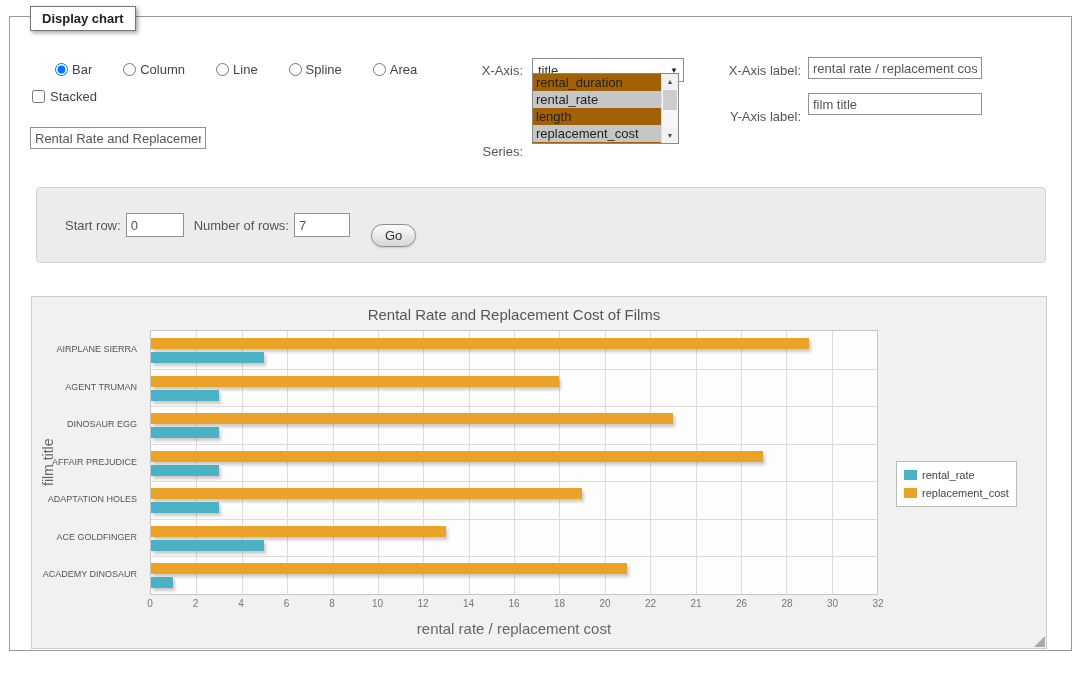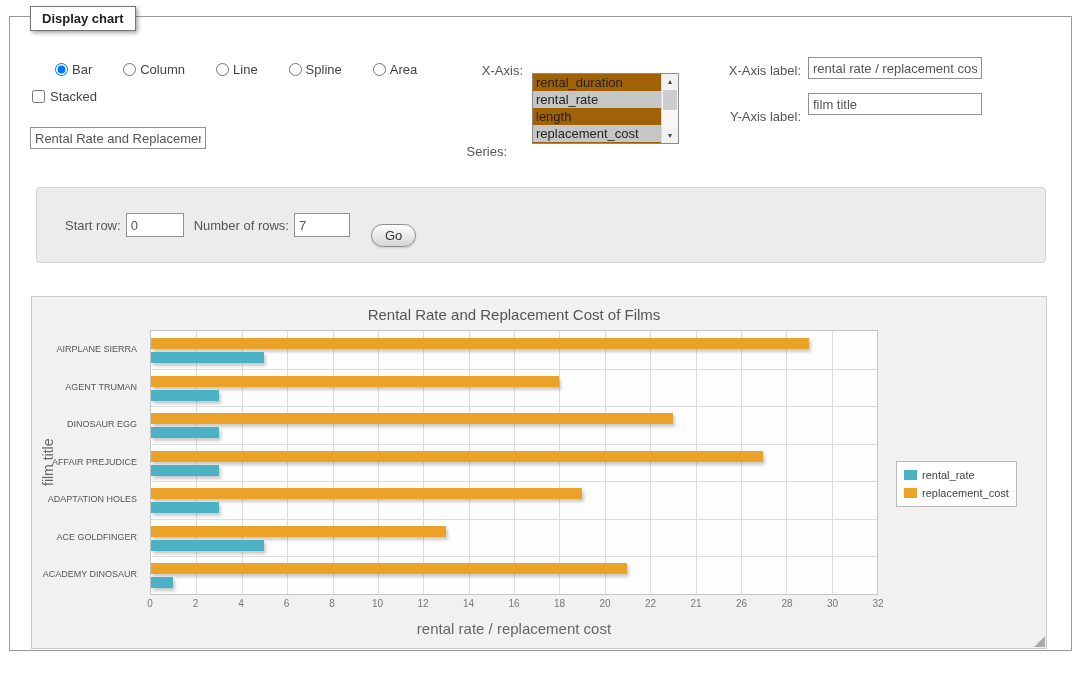--- a/index.html
+++ b/index.html
@@ -87,22 +87,26 @@
 
   <label class="check-row">
     <input type="checkbox" id="stacked-checkbox" style="">
     <span>Stacked</span>
   </label>
 
   <input class="textbox" style="left: 20px; top: 110px; width: 176px; height: 22px;" value="Rental Rate and Replacement Cost of Films">
 
   <div class="lbl r" style="left:413px; top:46px; width:100px;">X-Axis:</div>
 
-
-  <div class="lbl r" style="left:397px; top:127px; width:100px;">Series:</div>
+  <div class="select">
+    <span class="select-value">title</span>
+    <span class="select-arrow">▼</span>
+  </div>
+
+  <div class="lbl r" style="left:413px; top:127px; width:100px;">Series:</div>
 
   <div class="listbox">
     <div class="listbox-options" id="series-options">
         <div class="option">rental_duration</div>
         <div class="option selected">rental_rate</div>
         <div class="option">length</div>
         <div class="option selected">replacement_cost</div>
       </div>
     <div class="scrollbar">
       <div class="sb-btn">▲</div>

